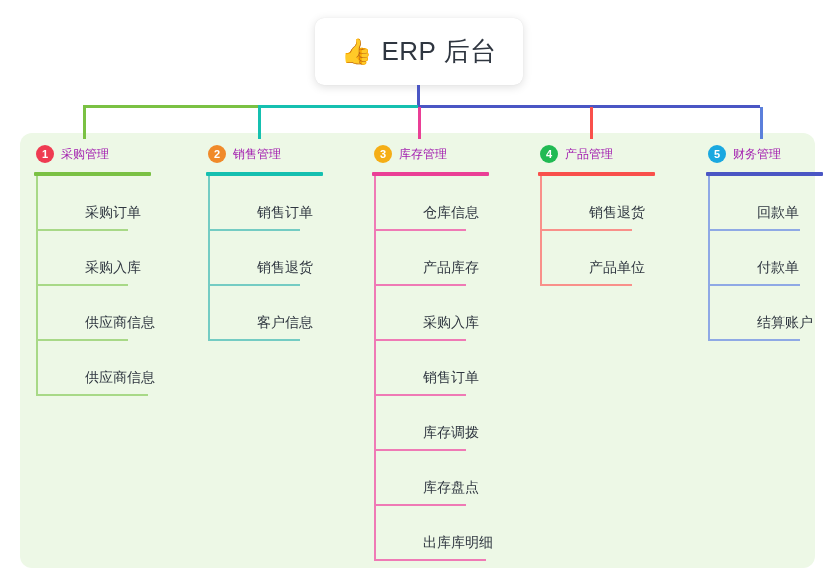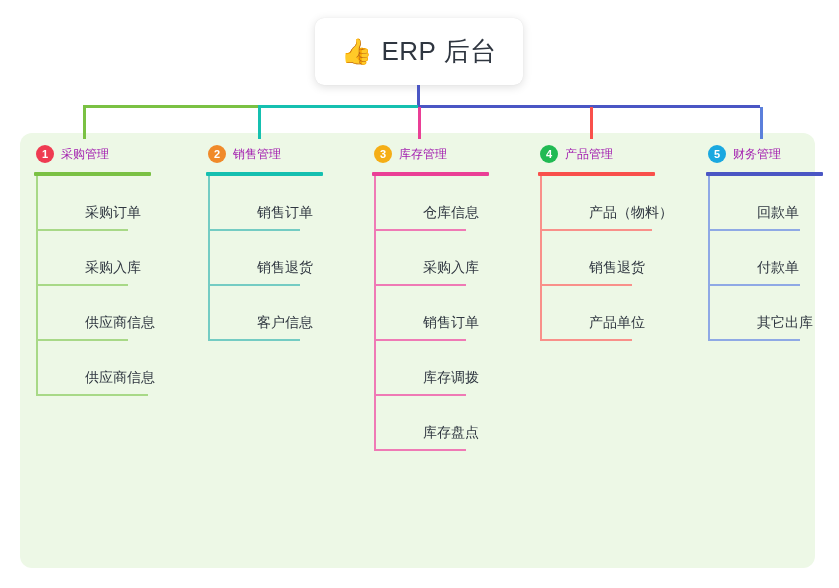--- a/index.html
+++ b/index.html
@@ -223,49 +223,53 @@
           <span class="col-title">库存管理</span>
         </div>
         <div class="head-rule" style="background: rgb(234, 63, 150);"></div>
         <div class="leaves">
           <div class="spine" style="background: rgb(239, 122, 181);"></div>
           <div class="leaf">
             <span class="leaf-label">仓库信息</span>
             <div class="leaf-rule" style="background: rgb(239, 122, 181);"></div>
           </div>
           <div class="leaf">
+            <span class="leaf-label">产品库存</span>
+            <div class="leaf-rule" style="background: rgb(239, 122, 181);"></div>
+          </div>
+          <div class="leaf">
             <span class="leaf-label">采购入库</span>
             <div class="leaf-rule" style="background: rgb(239, 122, 181);"></div>
           </div>
           <div class="leaf">
             <span class="leaf-label">销售订单</span>
             <div class="leaf-rule" style="background: rgb(239, 122, 181);"></div>
           </div>
           <div class="leaf">
             <span class="leaf-label">库存调拨</span>
             <div class="leaf-rule" style="background: rgb(239, 122, 181);"></div>
           </div>
           <div class="leaf">
             <span class="leaf-label">库存盘点</span>
+            <div class="leaf-rule" style="background: rgb(239, 122, 181);"></div>
+          </div>
+          <div class="leaf wide">
+            <span class="leaf-label">出库库明细</span>
             <div class="leaf-rule" style="background: rgb(239, 122, 181);"></div>
           </div>
         </div>
       </div>
       <div class="column" style="left: 524px;">
         <div class="col-head">
           <span class="badge" style="background: rgb(33, 186, 83);">4</span>
           <span class="col-title">产品管理</span>
         </div>
         <div class="head-rule" style="background: rgb(249, 80, 75);"></div>
         <div class="leaves">
           <div class="spine" style="background: rgb(249, 144, 138);"></div>
-          <div class="leaf wide">
-            <span class="leaf-label">产品（物料）</span>
-            <div class="leaf-rule" style="background: rgb(249, 144, 138);"></div>
-          </div>
           <div class="leaf">
             <span class="leaf-label">销售退货</span>
             <div class="leaf-rule" style="background: rgb(249, 144, 138);"></div>
           </div>
           <div class="leaf">
             <span class="leaf-label">产品单位</span>
             <div class="leaf-rule" style="background: rgb(249, 144, 138);"></div>
           </div>
         </div>
       </div>
@@ -279,20 +283,20 @@
           <div class="spine" style="background: rgb(143, 169, 229);"></div>
           <div class="leaf">
             <span class="leaf-label">回款单</span>
             <div class="leaf-rule" style="background: rgb(143, 169, 229);"></div>
           </div>
           <div class="leaf">
             <span class="leaf-label">付款单</span>
             <div class="leaf-rule" style="background: rgb(143, 169, 229);"></div>
           </div>
           <div class="leaf">
-            <span class="leaf-label">其它出库</span>
+            <span class="leaf-label">结算账户</span>
             <div class="leaf-rule" style="background: rgb(143, 169, 229);"></div>
           </div>
         </div>
       </div>
     </div>
 
 </div>
 
 </body></html>

